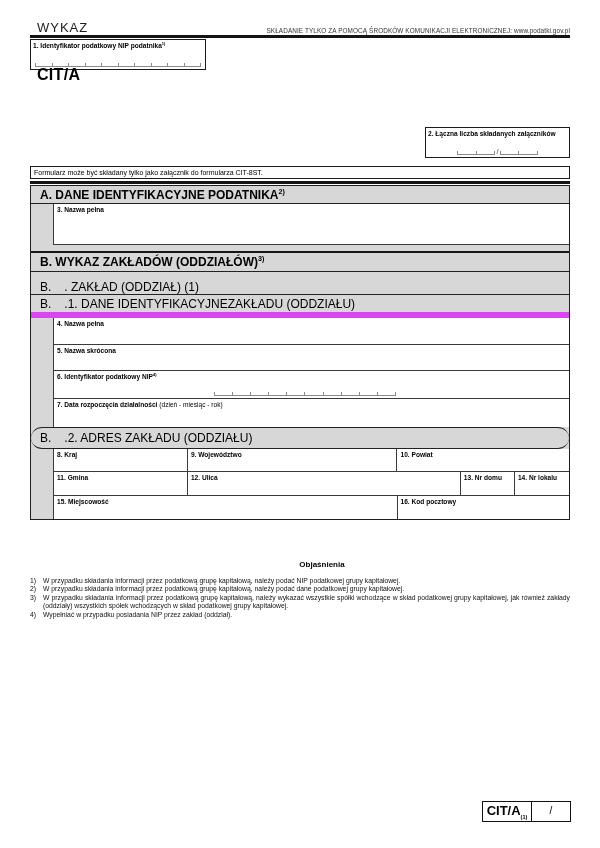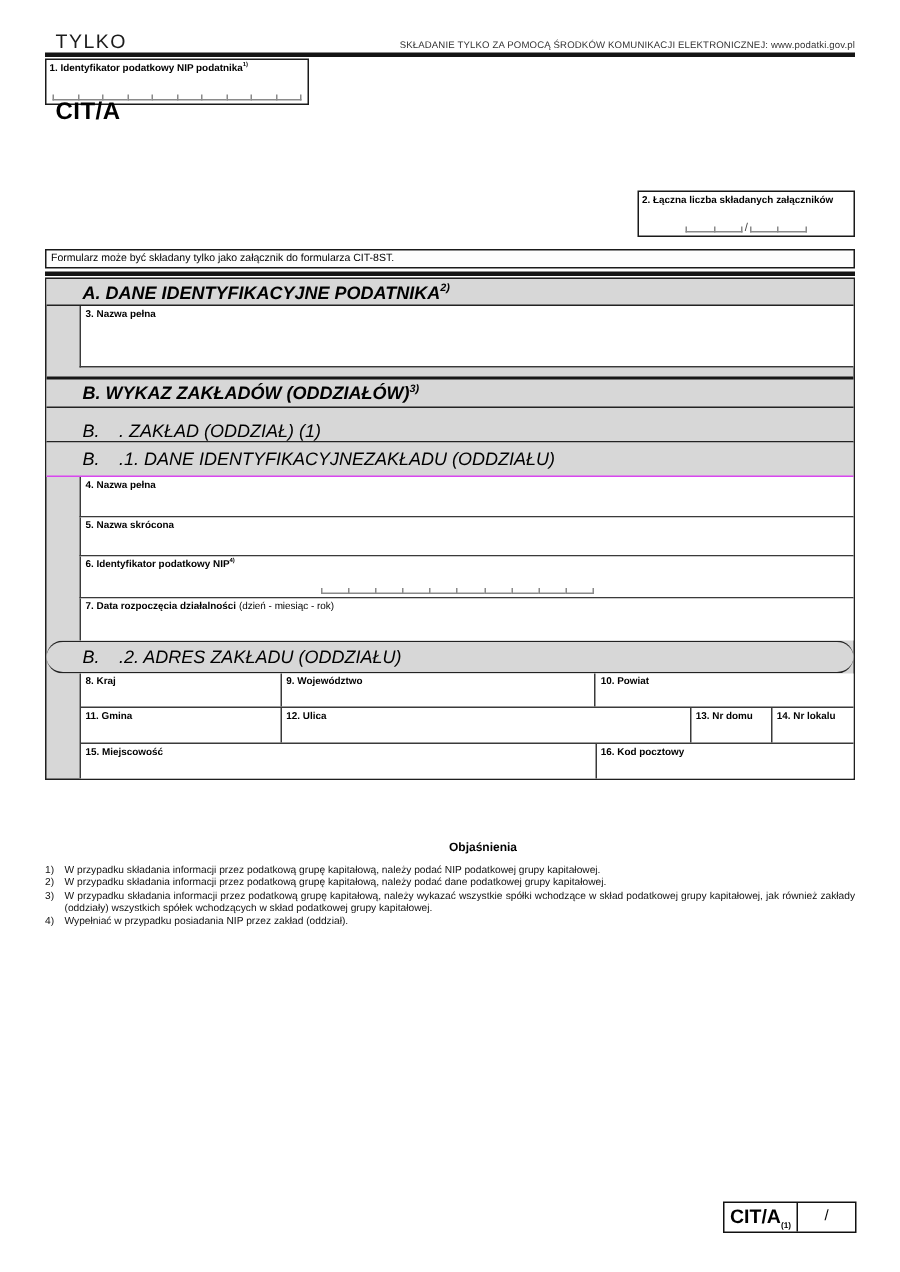--- a/index.html
+++ b/index.html
@@ -28,26 +28,26 @@
   .ticks i:last-child { border-right:1px solid #8a8a8a; }
 
   .cita { left:37px; top:66px; font-size:16px; font-weight:bold; letter-spacing:0.3px; }
   .title { left:0; top:88px; width:600px; text-align:center; font-size:11.5px; font-weight:bold; letter-spacing:0.2px; }
 
   .notebar { left:30px; top:166px; width:540px; height:13px; border:1px solid #1a1a1a; background:#fdfdfd; font-size:7px; padding:1.5px 0 0 3px; }
   .sepline { left:30px; top:181px; width:540px; height:3px; background:#141414; }
 
   
   .main { left:30px; top:185px; width:540px; border:1.5px solid #1f1f1f; background:#d7d7d7; }
-  .hdr { background:#d7d7d7; padding-left:24px; font-size:12px; display:flex; align-items:center;font-style:italic; }
+  .hdr { background:#d7d7d7; padding-left:9px; font-size:12px; display:flex; align-items:center; }
   .hdr.bold { font-weight:bold; }
   .hdrA { height:18px; border-bottom:1px solid #222; }
   .hdrB { height:21px; border-top:2.5px solid #161616; border-bottom:1px solid #222; }
   .hdrBX { height:23px; border-bottom:1px solid #222;align-items:flex-end; }
-  .hdrB1 { height:23px; border-bottom:1px solid #d946ef;align-items:center; }
+  .hdrB1 { height:23px; border-bottom:6px solid #d946ef;align-items:center; }
   .hdrB2 { height:22px; border-top:1px solid #222; border-bottom:1px solid #222;border-radius:11px; }
   .gap { display:inline-block; width:13px; }
   sup { font-size:60%; vertical-align:super; line-height:0; }
 
   .bodyA { height:47px; position:relative; }
   .f3 { position:absolute; left:22px; right:0; top:0; height:41px; background:#fff; border:1px solid #3a3a3a; border-top:0; border-right:0; }
   .flbl { display:block; font-size:6.6px; font-weight:bold; padding:1.5px 0 0 3px; line-height:1.2; }
   .fhint { font-weight:normal; }
 
   .bodyB1 { height:109px; }
@@ -75,21 +75,21 @@
   .pagebox { left:482px; top:801px; height:21px; display:flex; border:1.5px solid #111; background:#fff; }
   .pb1 { width:49px; border-right:1.5px solid #111; font-size:13px; font-weight:bold; text-align:center; line-height:17px; }
   .pb1 .copy { font-size:5.5px; font-weight:bold; vertical-align:sub; }
   .pb2 { width:38px; text-align:center; font-size:10px; line-height:17px; }
 </style>
 </head>
 <body>
 
 <div id="page">
 
-  <div class="abs brand">TYLKO</div>
+  <div class="abs brand">WYKAZ</div>
   <div class="abs notice">SKŁADANIE TYLKO ZA POMOCĄ ŚRODKÓW KOMUNIKACJI ELEKTRONICZNEJ: www.podatki.gov.pl</div>
   <div class="abs topline"></div>
 
   <div class="abs nbox box1">
     <span class="lbl"><span>1. Identyfikator podatkowy NIP podatnika</span><sup>1)</sup></span>
     <span class="ticks">
         <i></i>
         <i></i>
         <i></i>
         <i></i>

